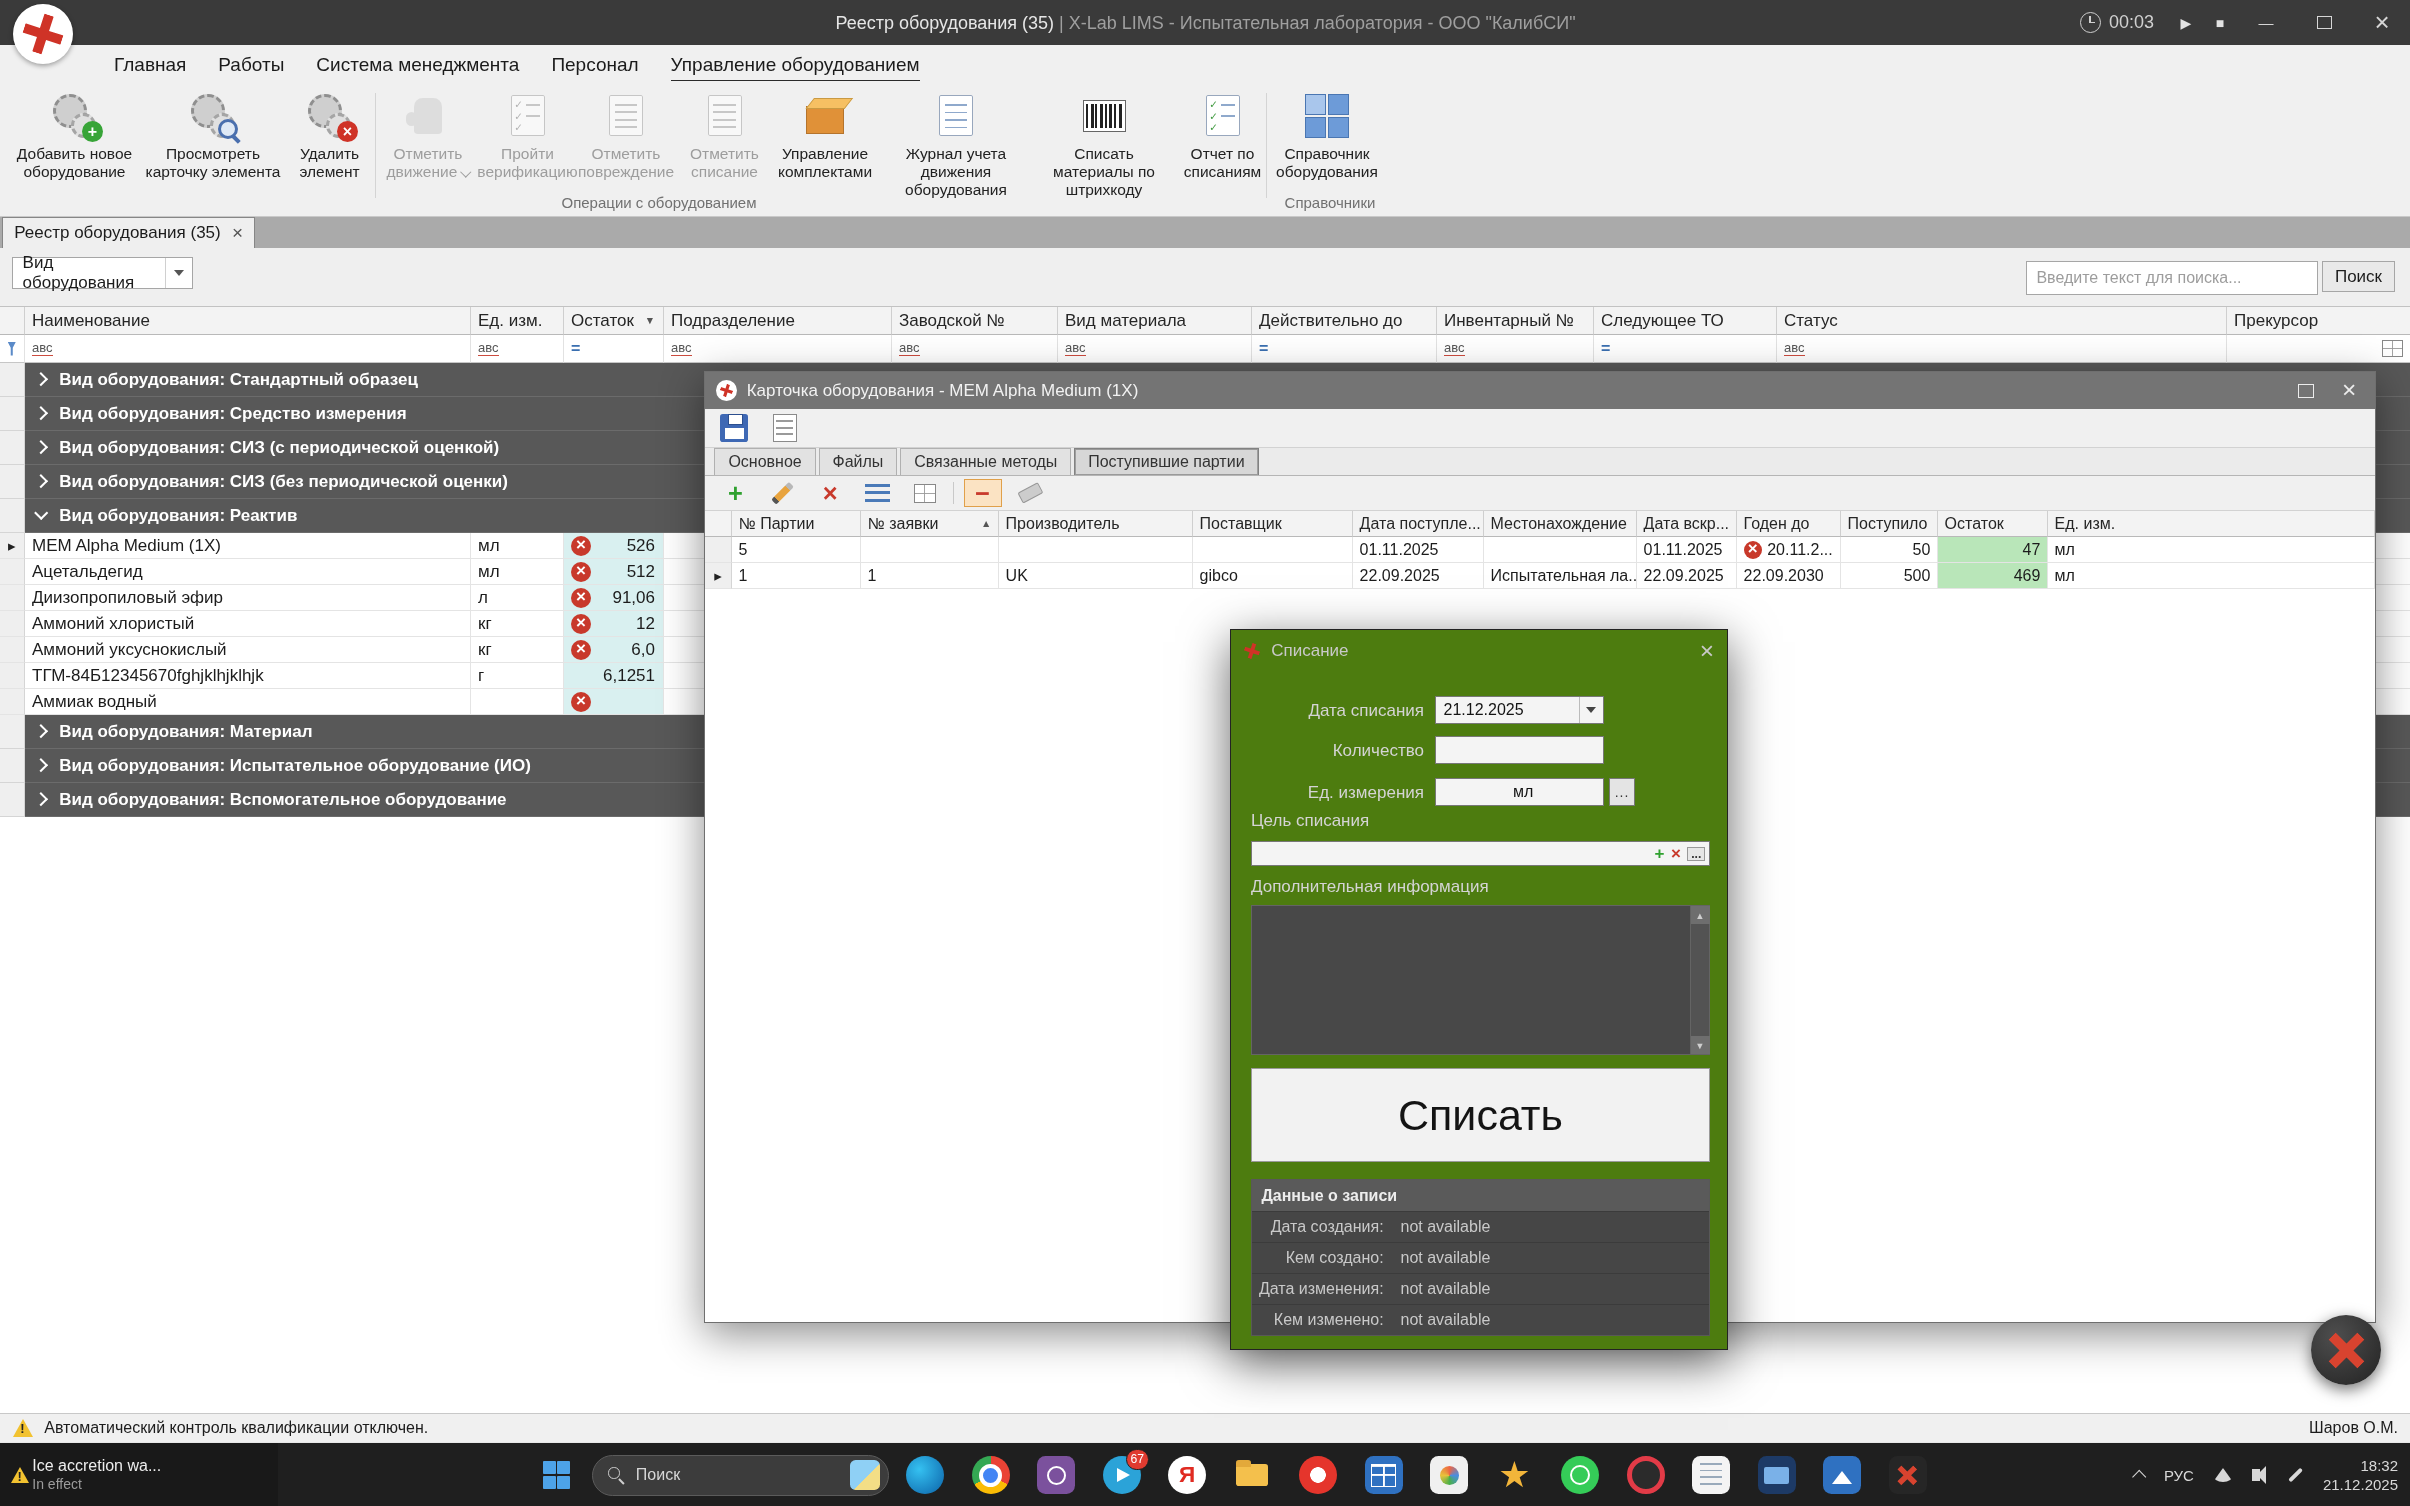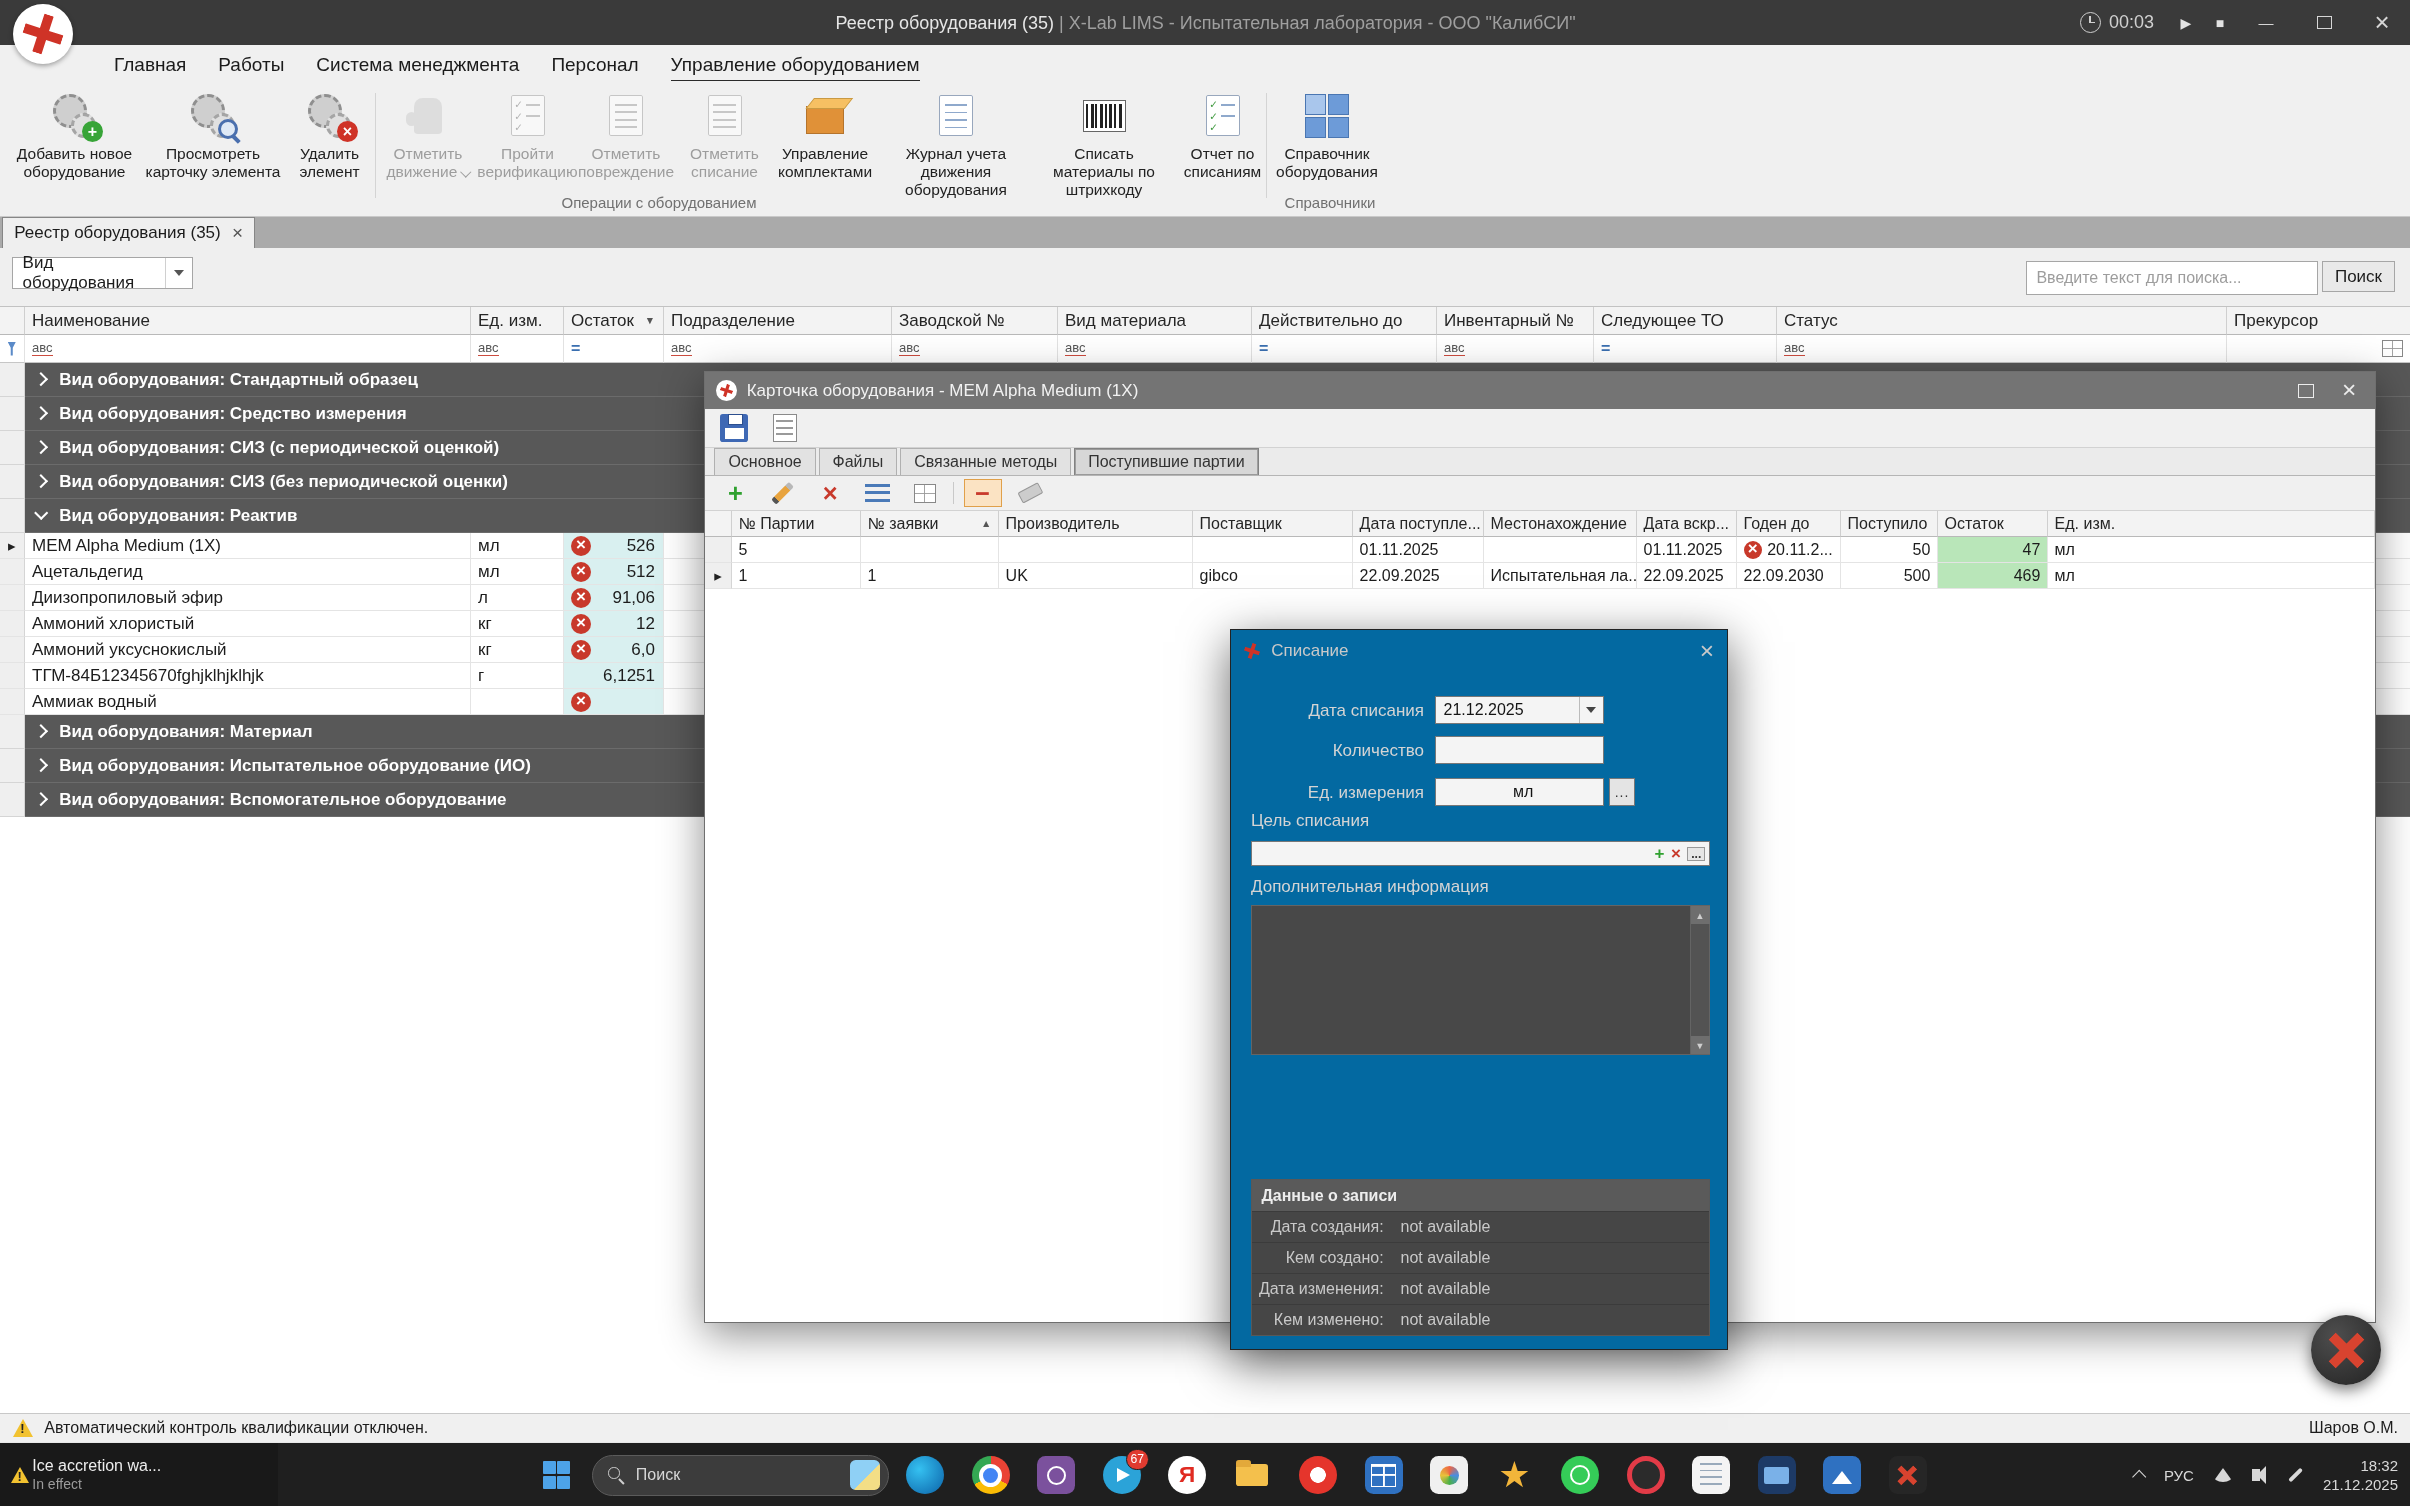--- a/index.html
+++ b/index.html
@@ -145,21 +145,21 @@
 .ct-c.ind{background:#efefef;border-right:0.9px solid #d5d5d5;justify-content:center;padding:0}
 .ct-c.num{justify-content:flex-end}
 .ct-c.green{background:#b9e6b9;justify-content:flex-end}
 .ct-c.expiry{gap:5.6px}
 .ct-c .dot-x{width:18px;height:18px}
 .mc-fill{flex:1;background:#fff}
 .mc-bottom{height:34px;background:#f0f0f0;border-top:0.9px solid #c6c6c6;display:flex;align-items:center;padding:0 15px;font-size:17px;flex:none}
 .mc-bottom .right{margin-left:auto}
 
 
-.modal-wo{position:absolute;left:1230px;top:629px;width:498px;height:721px;background:#0369a1;border:0.9px solid #232323;box-shadow:0 13px 45px rgba(0,0,0,.6);z-index:20;color:#d4d4d4}
+.modal-wo{position:absolute;left:1230px;top:629px;width:498px;height:721px;background:#4d7c0f;border:0.9px solid #232323;box-shadow:0 13px 45px rgba(0,0,0,.6);z-index:20;color:#d4d4d4}
 .wo-title{height:42px;display:flex;align-items:center;gap:11.3px;padding:0 13px;font-size:17px;color:#c9c9c9}
 .wo-title .plusshape{width:16px;height:16px;transform:rotate(18deg);flex:none}
 .wo-close{margin-left:auto}
 .wo-close::before{content:"×";font-size:24.5px;color:#c9c9c9}
 .wo-lb{position:absolute;left:0;width:193px;text-align:right;font-size:17px;color:#d4d4d4}
 .wo-field{position:absolute;left:204px;width:169px;height:28px;background:#f4f4f4;border:0.9px solid #777;color:#141414;font-size:16px;display:flex;align-items:center;padding-left:7.5px}
 .wo-field .dd-box{border-left:0.9px solid #bbb;width:24.5px}
 .wo-field.input{padding-left:7.5px}
 .wo-ellipsis{position:absolute;left:378px;width:26px;height:28px;background:#e4e4e4;border:0.9px solid #777;color:#333;display:flex;align-items:center;justify-content:center;font-size:14px;letter-spacing:0.9px}
 .wo-ellipsis::before{content:"..."}
@@ -759,20 +759,21 @@
   </div>
 
   <div class="wo-label-wide" style="top:247px">Дополнительная информация</div>
   <div class="wo-textarea">
     <div class="wo-scroll">
       <span class="sb up"></span>
       <span class="sb down"></span>
     </div>
   </div>
 
+  <div class="wo-submit">Списать</div>
 
   <div class="wo-rec">
     <div class="wo-rec-h">Данные о записи</div>
     <div class="rec-row">
       <span class="l">Дата создания:</span>
         <span class="v">not available</span>
     </div>
     <div class="rec-row">
       <span class="l">Кем создано:</span>
         <span class="v">not available</span>

